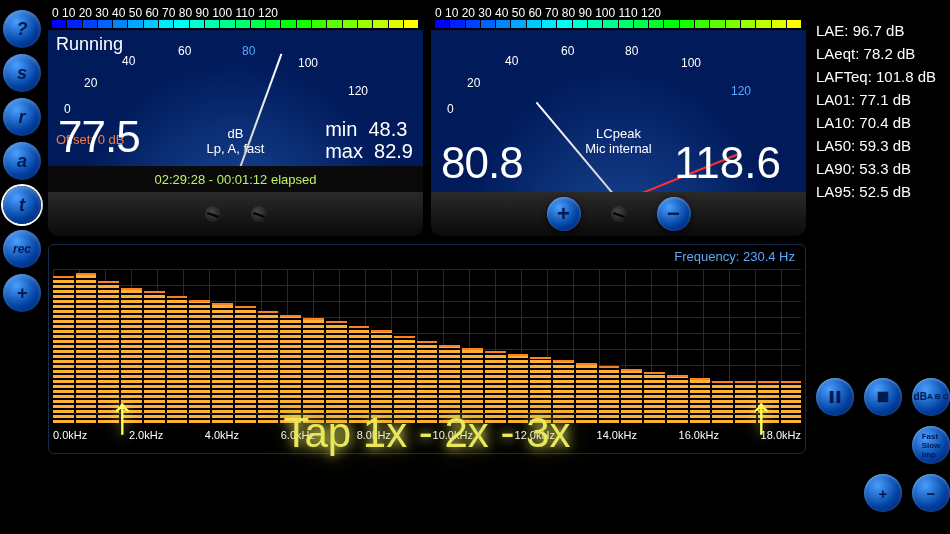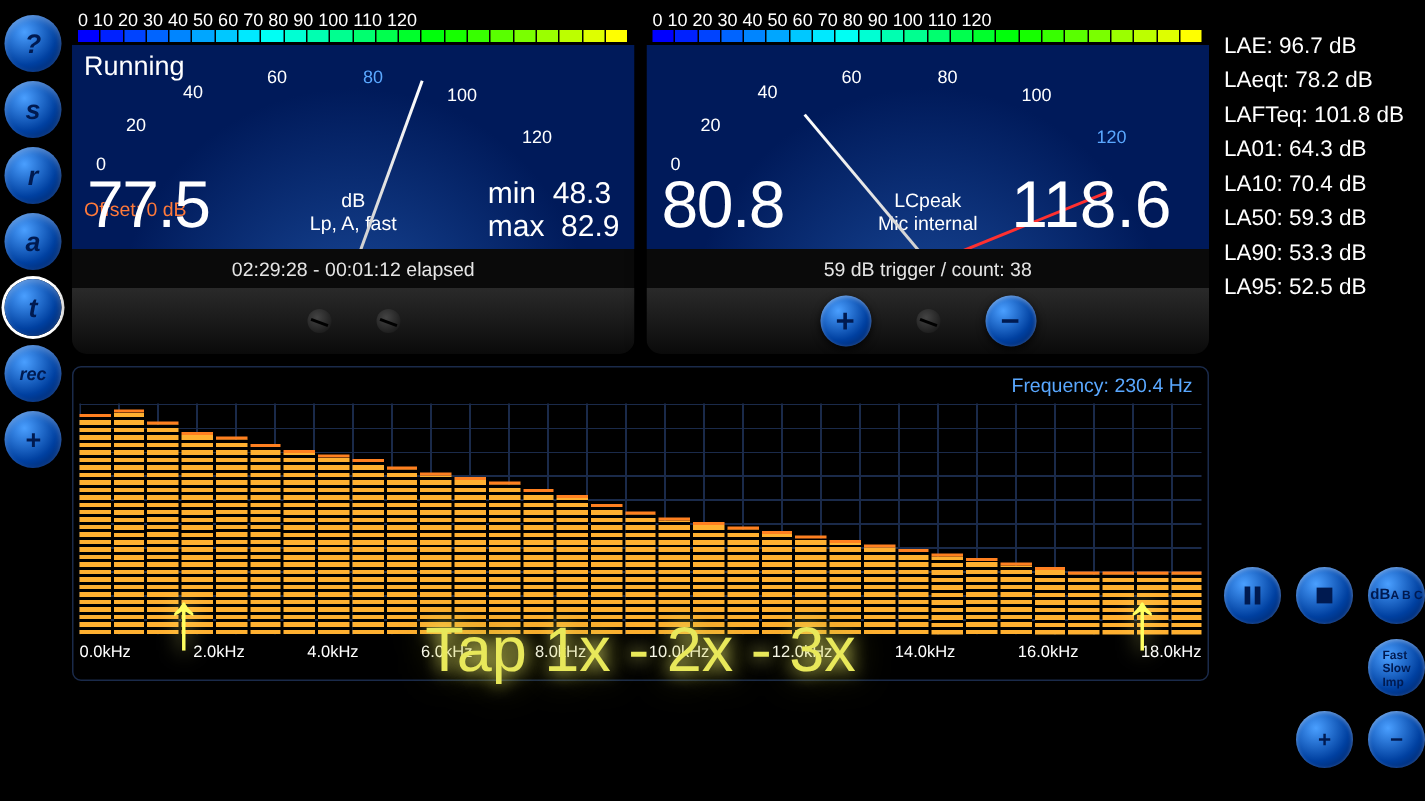--- a/index.html
+++ b/index.html
@@ -18,21 +18,21 @@
 .gauge{flex:1;background:radial-gradient(ellipse at 50% 140%,#1a4a9a,#001a5a 60%);position:relative;overflow:hidden}
 .status{position:absolute;top:4px;left:8px;font-size:18px;color:#fff}
 .arc-n{position:absolute;font-size:12px}
 .big-val{position:absolute;bottom:4px;left:10px;font-size:44px;font-weight:300;letter-spacing:-1px}
 .big-val2{position:absolute;bottom:4px;right:25px;font-size:44px;font-weight:300}
 .offset{position:absolute;top:102px;left:8px;font-size:13px;color:#ff7a3a}
 .center-lbl{position:absolute;top:96px;left:0;right:0;text-align:center;font-size:13px;line-height:15px}
 .minmax{position:absolute;bottom:4px;right:10px;font-size:20px;text-align:left;line-height:22px}
 .needle{position:absolute;width:2px;height:130px;background:linear-gradient(#fff,#ccc);left:50%;bottom:-10px;transform-origin:bottom center}
 .needle.red{background:#ff3030}
-.info-bar{height:26px;background:#0a0a0a;font-size:13px;display:flex;align-items:center;justify-content:center;color:#e5e5e5}
+.info-bar{height:26px;background:#0a0a0a;font-size:13px;display:flex;align-items:center;justify-content:center;color:#bef264}
 .ctrl-bar{height:44px;background:linear-gradient(#2a2a2a,#0a0a0a);display:flex;align-items:center;justify-content:center;gap:30px}
 .screw{width:16px;height:16px;border-radius:50%;background:radial-gradient(circle at 40% 35%,#444,#111);position:relative}
 .screw::after{content:"";position:absolute;left:2px;right:2px;top:50%;height:2px;background:#000;transform:rotate(20deg)}
 .round-btn{width:34px;height:34px;border-radius:50%;display:flex;align-items:center;justify-content:center;background:radial-gradient(circle at 35% 30%,#4a9fff,#0040a0 60%,#001a50);color:#001a50;font-size:22px;font-weight:bold;cursor:pointer;box-shadow:0 2px 6px rgba(0,0,0,.8),inset 0 1px 3px rgba(255,255,255,.4)}
 .spectrum{margin-top:8px;position:relative;height:210px;border:1px solid #1a2a4a;border-radius:6px;padding:8px 4px 16px}
 .freq-lbl{position:absolute;top:4px;right:10px;font-size:13px;color:#5aa8ff}
 .grid{position:absolute;left:4px;right:4px;top:24px;bottom:30px;background:repeating-linear-gradient(#1a2a4a 0,#1a2a4a 1px,transparent 1px,transparent 16px),repeating-linear-gradient(90deg,#1a2a4a 0,#1a2a4a 1px,transparent 1px,transparent 26px)}
 .bars{position:absolute;left:4px;right:4px;bottom:30px;height:150px;display:flex;align-items:flex-end;gap:2px}
 .bar{flex:1;background:repeating-linear-gradient(to top,#ffb030 0,#ffb030 3px,#000 3px,#000 5px);border-top:2px solid #ff8020}
 .xlabels{position:absolute;left:4px;right:4px;bottom:12px;display:flex;justify-content:space-between;font-size:11px;color:#fff}
@@ -153,21 +153,20 @@
      <span class="arc-n" style="left:130px;top:14px">60</span>
      <span class="arc-n" style="left:194px;top:14px">80</span>
      <span class="arc-n" style="left:250px;top:26px">100</span>
      <span class="arc-n" style="left:300px;top:54px;color:#5aa8ff">120</span>
      <div class="center-lbl"><span>LCpeak</span><br><span>Mic internal</span></div>
      <div class="needle" style="transform:rotate(-40deg)"></div>
      <div class="needle red" style="transform:rotate(68deg)"></div>
      <div class="big-val">80.8</div>
      <div class="big-val2">118.6</div>
     </div>
-    <div class="info-bar">59 dB trigger / count: 38</div>
     <div class="ctrl-bar">
      <div class="round-btn">+</div>
      <div class="screw"></div>
      <div class="round-btn">−</div>
     </div>
    </div>
   </div>
 
   <div class="spectrum">
    <div class="freq-lbl">Frequency: 230.4 Hz</div>
@@ -222,21 +221,21 @@
    <div class="arrow" style="left:60px">↑</div>
    <div class="arrow" style="right:30px">↑</div>
    <div class="tap-overlay">Tap 1x - 2x - 3x</div>
   </div>
  </div>
 
  <div class="right">
   <div class="stat">LAE: 96.7 dB</div>
   <div class="stat">LAeqt: 78.2 dB</div>
   <div class="stat">LAFTeq: 101.8 dB</div>
-  <div class="stat">LA01: 64.3 dB</div>
+  <div class="stat">LA01: 77.1 dB</div>
   <div class="stat">LA10: 70.4 dB</div>
   <div class="stat">LA50: 59.3 dB</div>
   <div class="stat">LA90: 53.3 dB</div>
   <div class="stat">LA95: 52.5 dB</div>
   <div class="right-btns">
    <div class="rb">
           <svg viewBox="0 0 24 24">
             <rect x="5" y="4" width="5" height="16"></rect>
             <rect x="14" y="4" width="5" height="16"></rect>
           </svg>

